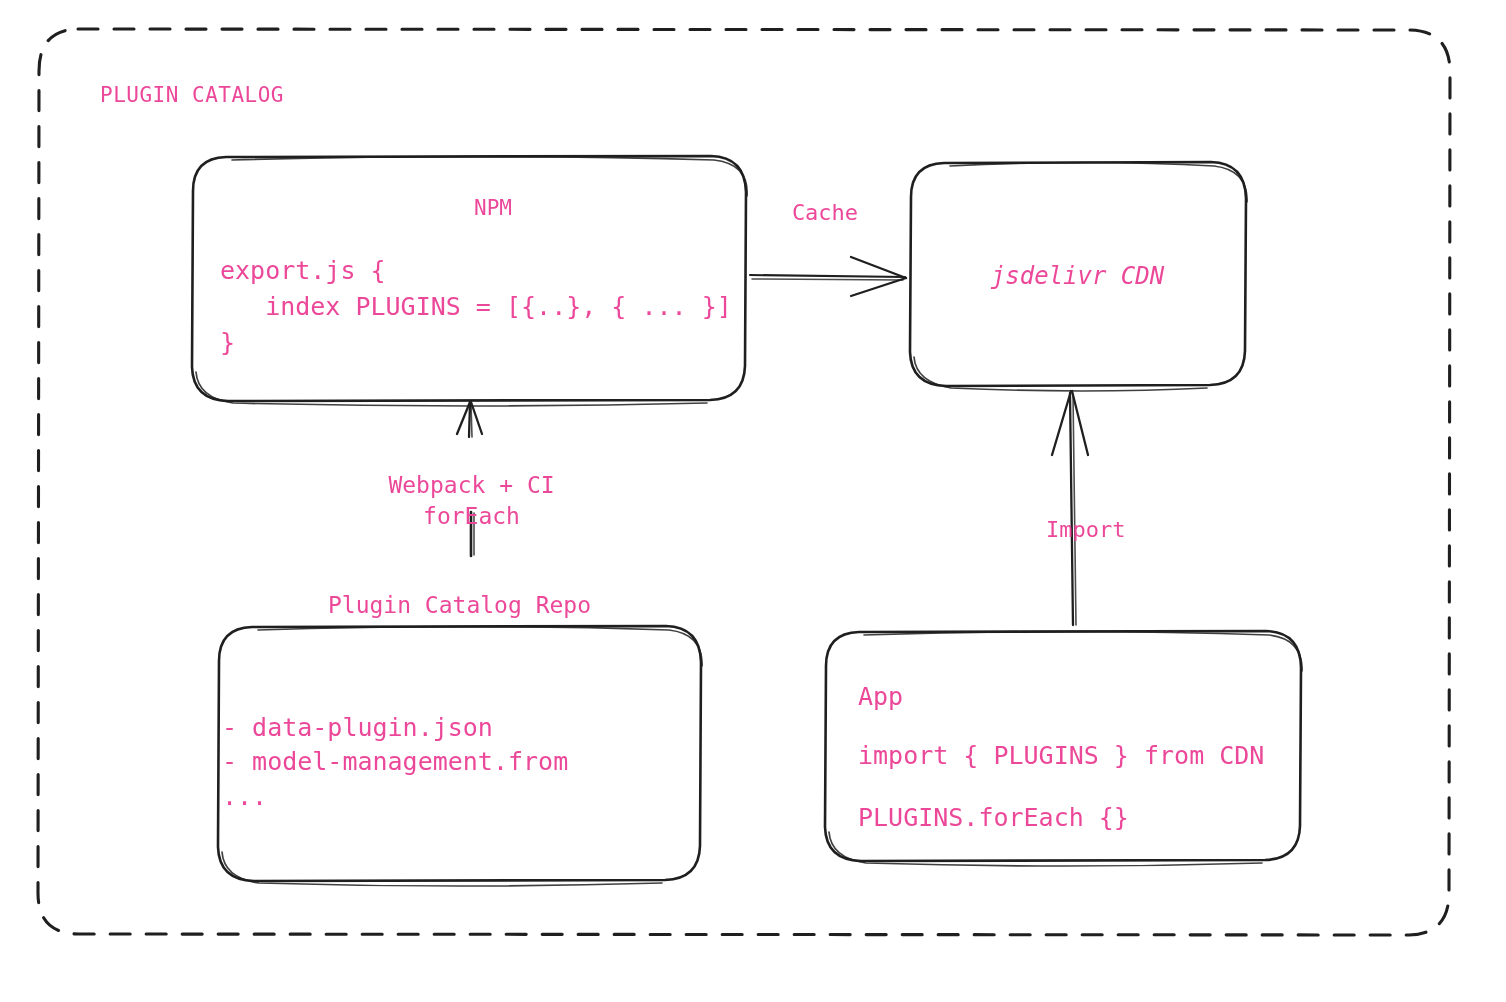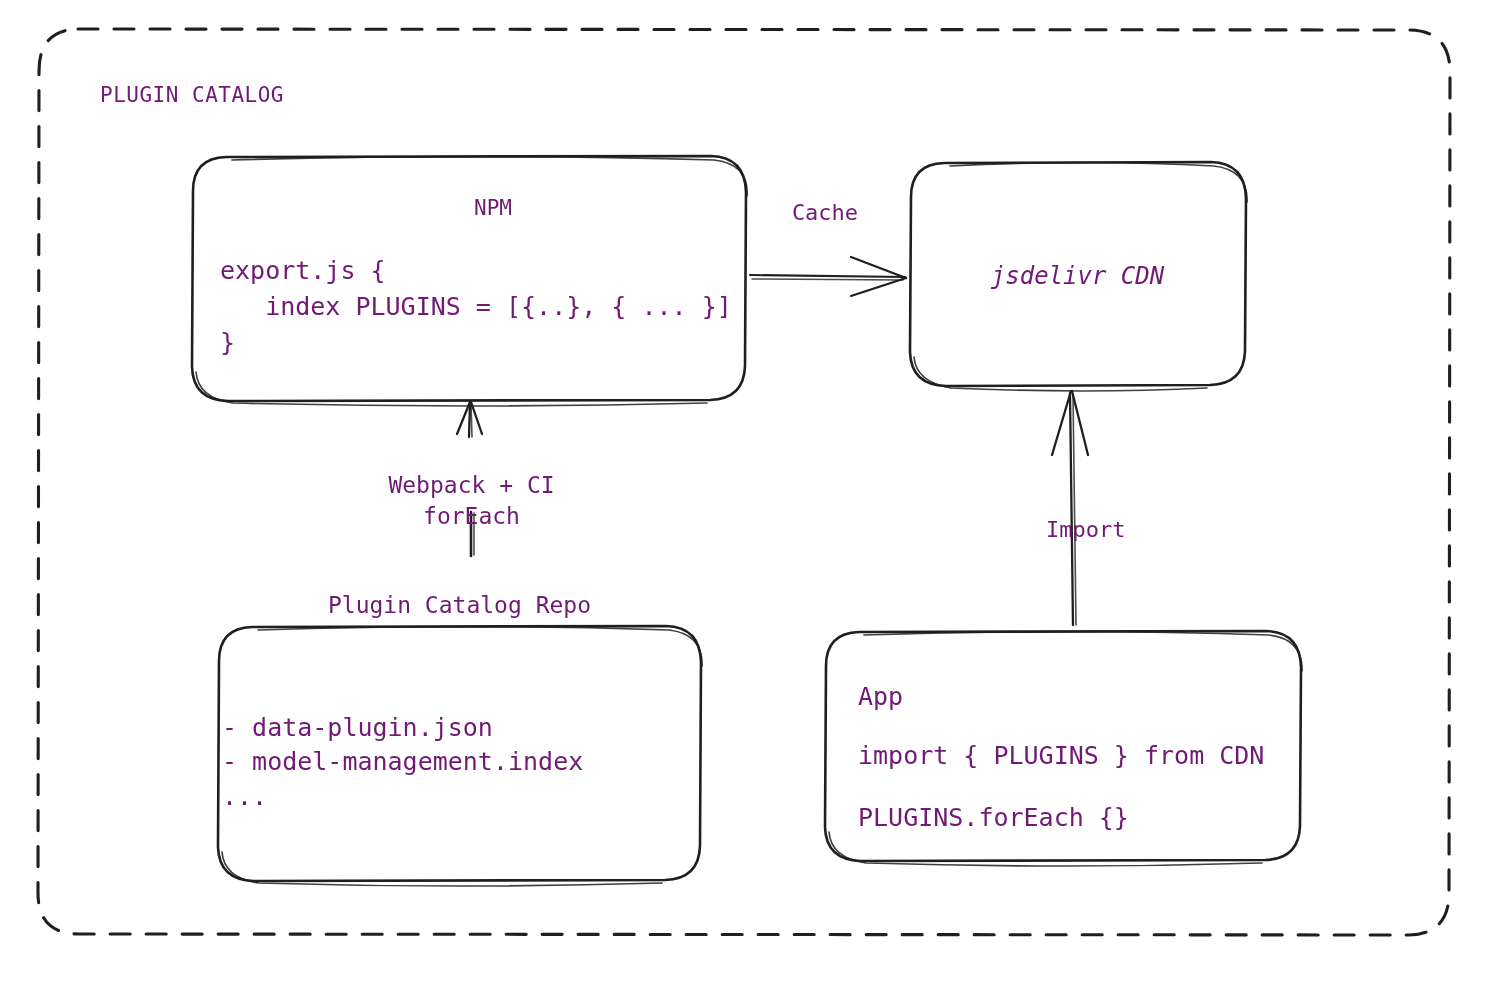--- a/index.html
+++ b/index.html
@@ -23,21 +23,21 @@
   }
   .sketch-stroke {
     fill: none;
     stroke: #1f1f1f;
     stroke-linecap: round;
     stroke-linejoin: round;
   }
   .label {
     position: absolute;
     white-space: pre;
-    color: #701a75;
+    color: #ec4899;
     font-family: "DejaVu Sans Mono", "Liberation Mono", monospace;
     line-height: 1.0;
   }
   .group-title {
     font-size: 21px;
     letter-spacing: 0.5px;
   }
   .box-title {
     font-size: 21px;
     text-align: center;
@@ -136,20 +136,20 @@
 <div class="label cdn-title" style="left:910px; top:264px;">jsdelivr CDN</div>
 
 <div class="label edge-label" style="left:715px; top:202px; width:220px;">Cache</div>
 
 <div class="label free-label" style="left:299px; top:450px; width:345px;">Webpack + CI</div>
 <div class="label free-label" style="left:299px; top:481px; width:345px;">forEach</div>
 
 <div class="label free-label" style="left:287px; top:570px; width:345px;">Plugin Catalog Repo</div>
 
 <div class="label box-code" style="left:222px; top:710px;">- data-plugin.json</div>
-<div class="label box-code" style="left:222px; top:744px;">- model-management.index</div>
+<div class="label box-code" style="left:222px; top:744px;">- model-management.from</div>
 <div class="label box-code" style="left:222px; top:779px;">...</div>
 
 <div class="label edge-label" style="left:1046px; top:519px; width:220px; text-align:left;">Import</div>
 
 <div class="label box-code" style="left:858px; top:679px;">App</div>
 <div class="label box-code" style="left:858px; top:738px;">import { PLUGINS } from CDN</div>
 <div class="label box-code" style="left:858px; top:800px;">PLUGINS.forEach {}</div>
 
 </body></html>

